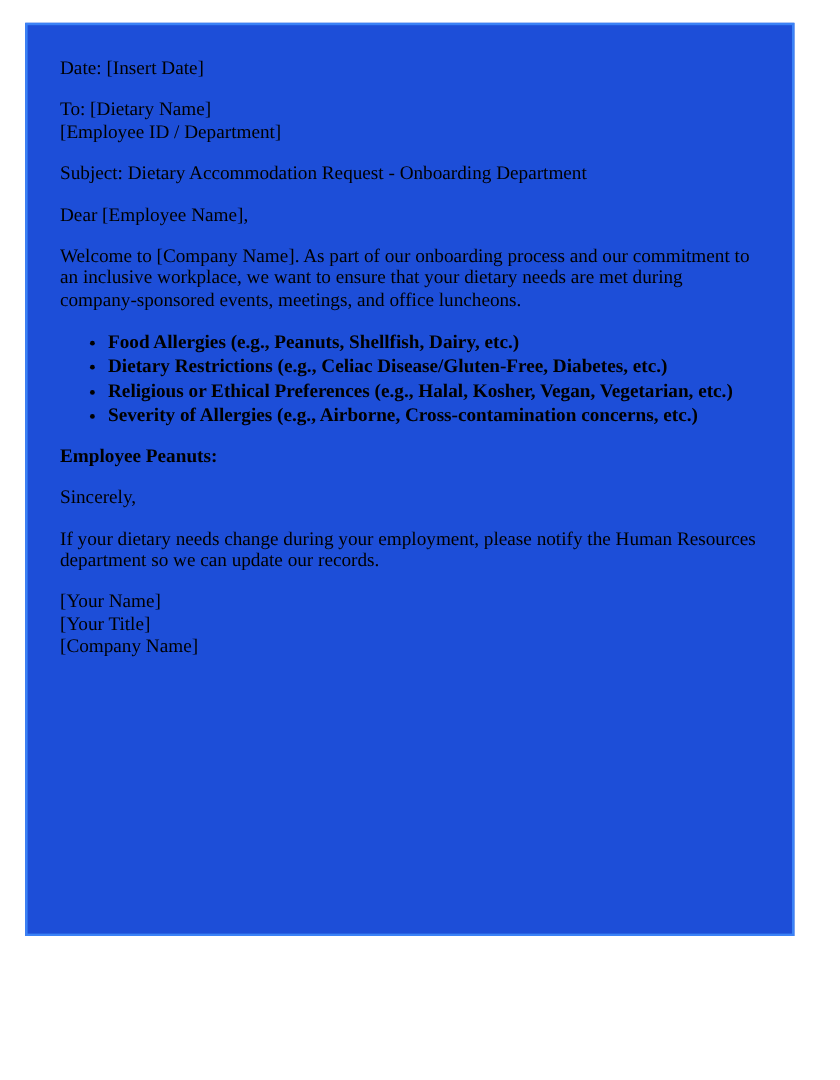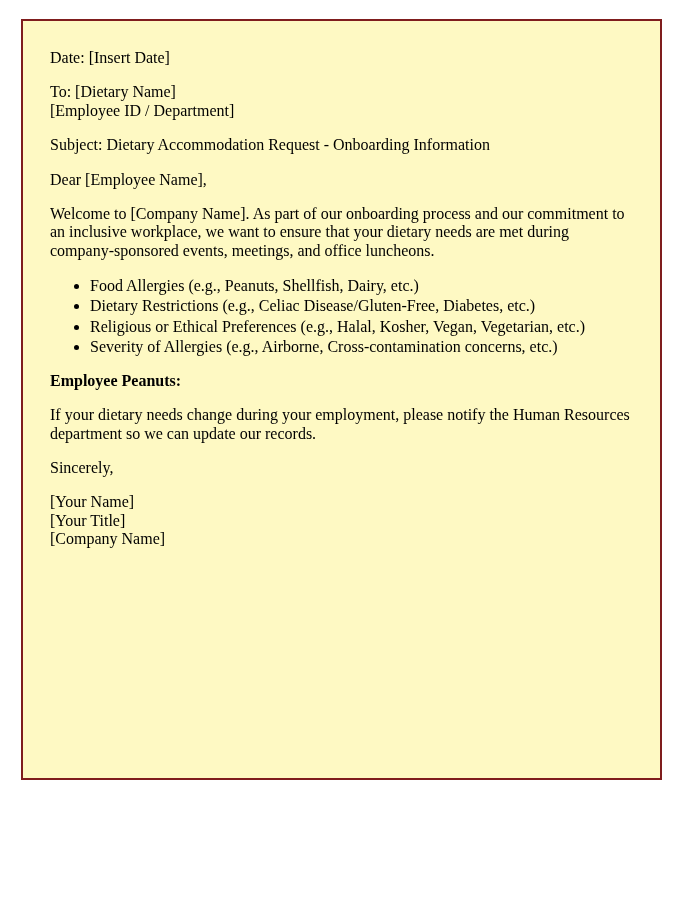--- a/index.html
+++ b/index.html
@@ -15,71 +15,72 @@
     font-family: "Liberation Serif", "DejaVu Serif", serif;
     color: #000000;
   }
   .letter {
     position: absolute;
     left: 21px;
     top: 19px;
     width: 641px;
     height: 761px;
     box-sizing: border-box;
-    border: 2px solid #7f1d1d;
+    border: 2px solid #3b82f6;
     padding: 12px 24px 0 27px;
-    background: #fef9c3;
+    background: #1d4ed8;
     overflow: hidden;
   }
   .letter p {
     font-size: 16px;
     line-height: 1.15;
     margin: 16px 0;
   }
   .letter ul {
     margin: 16px 0;
     padding-left: 40px;
     font-size: 16px;
     line-height: 1.2;
   }
   .letter li {
     margin: 0 0 1px 0;
+    font-weight: bold;
   }
   .bold {
     font-weight: bold;
   }
 </style>
 </head>
 <body>
 
 <div class="page">
   <div class="letter">
 
     <p>Date: [Insert Date]</p>
 
     <p><span>To: [Dietary Name]</span><br><span>[Employee ID / Department]</span></p>
 
-    <p>Subject: Dietary Accommodation Request - Onboarding Information</p>
+    <p>Subject: Dietary Accommodation Request - Onboarding Department</p>
 
     <p>Dear [Employee Name],</p>
 
     <p>Welcome to [Company Name]. As part of our onboarding process and our commitment to an inclusive workplace, we want to ensure that your dietary needs are met during company-sponsored events, meetings, and office luncheons.</p>
 
 
     <ul>
       <li>Food Allergies (e.g., Peanuts, Shellfish, Dairy, etc.)</li>
       <li>Dietary Restrictions (e.g., Celiac Disease/Gluten-Free, Diabetes, etc.)</li>
       <li>Religious or Ethical Preferences (e.g., Halal, Kosher, Vegan, Vegetarian, etc.)</li>
       <li>Severity of Allergies (e.g., Airborne, Cross-contamination concerns, etc.)</li>
     </ul>
 
     <p class="bold">Employee Peanuts:</p>
 
 
 
+    <p>Sincerely,</p>
+
     <p>If your dietary needs change during your employment, please notify the Human Resources department so we can update our records.</p>
-
-    <p>Sincerely,</p>
 
     <p><span>[Your Name]</span><br><span>[Your Title]</span><br><span>[Company Name]</span></p>
 
   </div>
 </div>
 
 </body></html>

